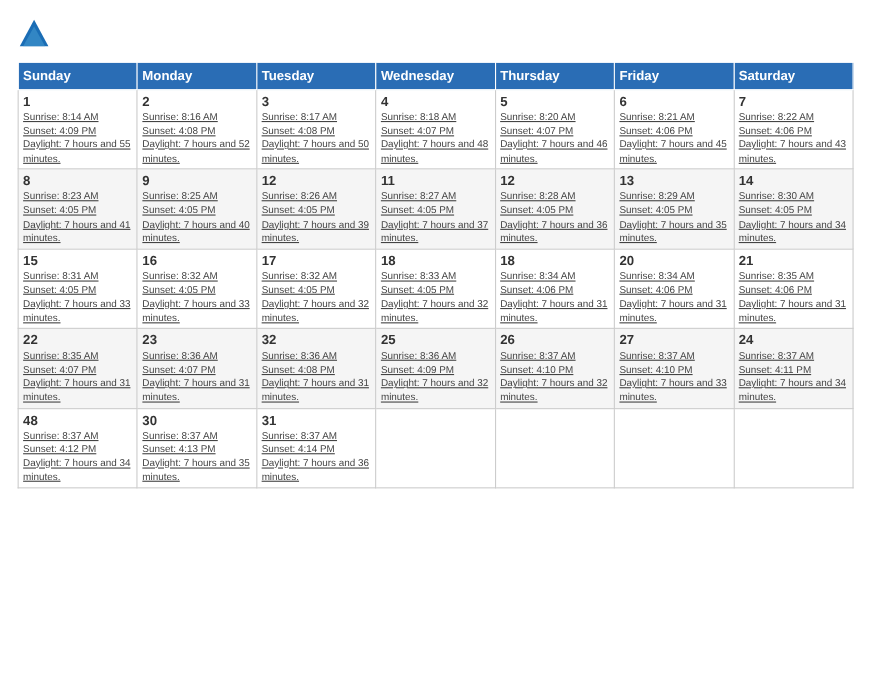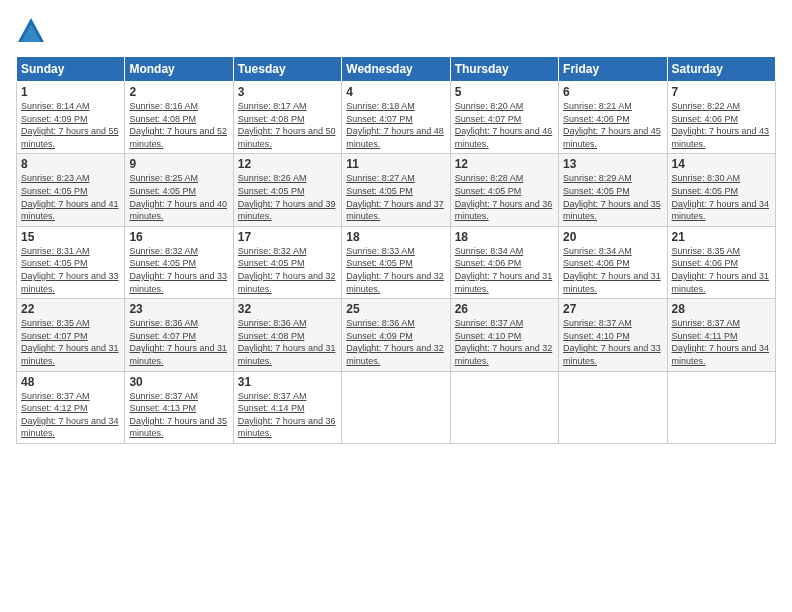--- a/index.html
+++ b/index.html
@@ -239,21 +239,21 @@
           </td>
           <td>
             <span class="day-number">26</span>
             <div class="day-info">Sunrise: 8:37 AM<br>Sunset: 4:10 PM<br>Daylight: 7 hours and 32 minutes.</div>
           </td>
           <td>
             <span class="day-number">27</span>
             <div class="day-info">Sunrise: 8:37 AM<br>Sunset: 4:10 PM<br>Daylight: 7 hours and 33 minutes.</div>
           </td>
           <td>
-            <span class="day-number">28</span>
+            <span class="day-number">24</span>
             <div class="day-info">Sunrise: 8:37 AM<br>Sunset: 4:11 PM<br>Daylight: 7 hours and 34 minutes.</div>
           </td>
         </tr>
         <tr>
           <td>
             <span class="day-number">48</span>
             <div class="day-info">Sunrise: 8:37 AM<br>Sunset: 4:12 PM<br>Daylight: 7 hours and 34 minutes.</div>
           </td>
           <td>
             <span class="day-number">30</span>

